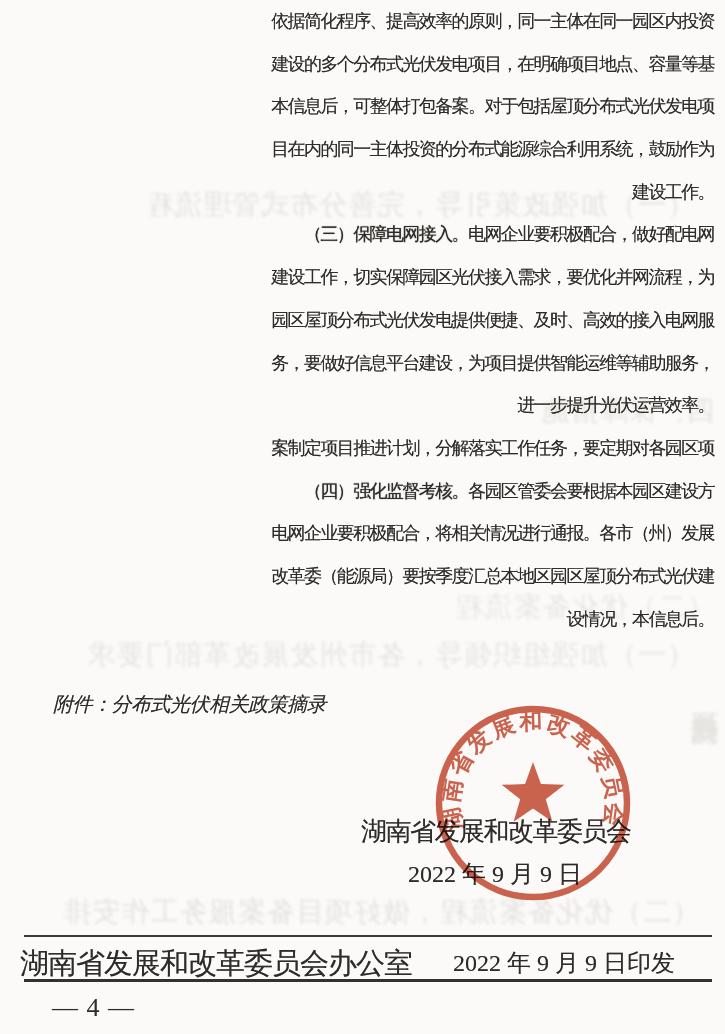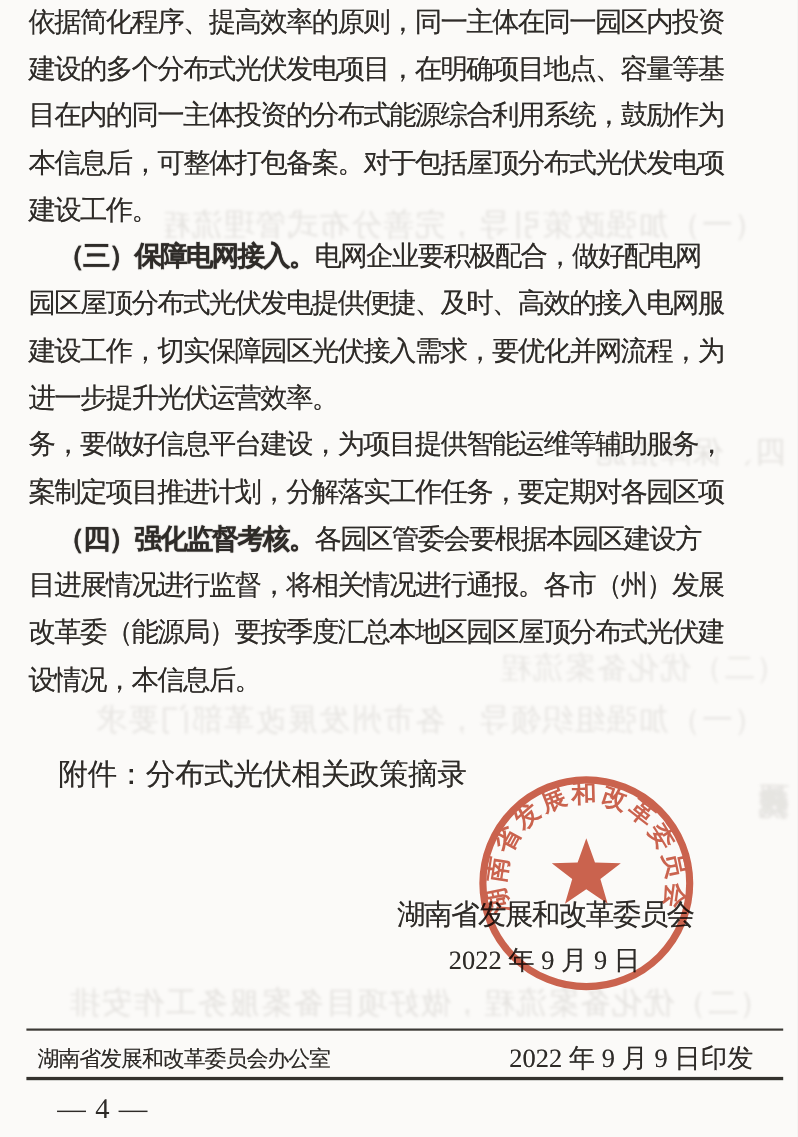--- a/index.html
+++ b/index.html
@@ -9,31 +9,33 @@
     background:#e9e9e7;
   }
   .page{
     position:relative;width:725px;height:1034px;overflow:hidden;
     background:var(--paper,#fbfaf8);
     color:var(--ink,#2e2b28);
   }
   
   .body-text{
     position:absolute;left:26px;top:0;width:688px;
-    font-size:25px;line-height:42.7px;letter-spacing:-1.6px;
+    font-size:18px;line-height:42.7px;letter-spacing:-1.6px;
     text-shadow:0 0 .5px rgba(40,36,30,.55);
+    text-align:right;
   }
   .body-line{white-space:nowrap;height:42.7px;}
   .body-line.indent{padding-left:26px;}
-  .body-line b{font-weight:bold;text-shadow:0 0 1px rgba(30,26,22,.8);}
+  .body-line b{font-weight:normal;text-shadow:0 0 1px rgba(30,26,22,.8);}
   
   .attachment-line{
     position:absolute;left:53px;top:683px;height:43px;line-height:43px;
-    font-size:27px;letter-spacing:-0.5px;white-space:nowrap;
+    font-size:20px;letter-spacing:-0.5px;white-space:nowrap;
     text-shadow:0 0 .5px rgba(40,36,30,.55);
+    font-style:italic;
   }
   
   .signature-block{
     position:absolute;right:96px;top:810px;width:268px;text-align:center;
   }
   .issuer-name{
     font-size:26px;letter-spacing:-1.5px;line-height:43px;white-space:nowrap;
     text-shadow:0 0 .5px rgba(40,36,30,.55);
   }
   .issue-date{
@@ -43,26 +45,26 @@
   
   .seal{
     position:absolute;left:433px;top:703px;width:200px;height:200px;
     mix-blend-mode:multiply;opacity:.88;
     filter:blur(.3px);
   }
   
   .footer-rule-top{position:absolute;left:24px;right:13px;top:935px;height:2px;background:#3c3a36;}
   .footer-rule-bottom{position:absolute;left:24px;right:13px;top:979px;height:3px;background:#34322e;}
   .footer-office{
-    position:absolute;left:34px;top:948px;height:30px;line-height:30px;
-    font-size:20px;letter-spacing:-1px;white-space:nowrap;
+    position:absolute;left:20px;top:948px;height:30px;line-height:30px;
+    font-size:29px;letter-spacing:-1px;white-space:nowrap;
     text-shadow:0 0 .5px rgba(40,36,30,.5);
   }
   .footer-print-date{
-    position:absolute;right:40px;top:948px;height:30px;line-height:30px;
+    position:absolute;right:50px;top:948px;height:30px;line-height:30px;
     font-size:24px;white-space:nowrap;
     text-shadow:0 0 .5px rgba(40,36,30,.5);
   }
   .page-number{
     position:absolute;left:52px;top:993px;height:30px;line-height:30px;
     font-size:26px;letter-spacing:1px;white-space:nowrap;
   }
   
   .bleed{
     position:absolute;color:#96918a;opacity:.22;
@@ -89,31 +91,31 @@
       <div class="bleed bleed-3">（二）优化备案流程</div>
       <div class="bleed bleed-4">（一）加强组织领导，各市州发展改革部门要求</div>
       <div class="bleed bleed-5">（二）优化备案流程，做好项目备案服务工作安排</div>
       <div class="bleed bleed-6">屋顶分布式光伏</div>
     </div>
 
   <div class="body-text">
 
   <div class="body-line">依据简化程序、提高效率的原则，同一主体在同一园区内投资</div>
       <div class="body-line">建设的多个分布式光伏发电项目，在明确项目地点、容量等基</div>
+      <div class="body-line">本信息后，可整体打包备案。对于包括屋顶分布式光伏发电项</div>
       <div class="body-line">目在内的同一主体投资的分布式能源综合利用系统，鼓励作为</div>
-      <div class="body-line">本信息后，可整体打包备案。对于包括屋顶分布式光伏发电项</div>
       <div class="body-line">建设工作。</div>
       <div class="body-line indent"><b>（三）保障电网接入。</b>电网企业要积极配合，做好配电网</div>
+      <div class="body-line">建设工作，切实保障园区光伏接入需求，要优化并网流程，为</div>
       <div class="body-line">园区屋顶分布式光伏发电提供便捷、及时、高效的接入电网服</div>
-      <div class="body-line">建设工作，切实保障园区光伏接入需求，要优化并网流程，为</div>
+      <div class="body-line">务，要做好信息平台建设，为项目提供智能运维等辅助服务，</div>
       <div class="body-line">进一步提升光伏运营效率。</div>
-      <div class="body-line">务，要做好信息平台建设，为项目提供智能运维等辅助服务，</div>
       <div class="body-line">案制定项目推进计划，分解落实工作任务，要定期对各园区项</div>
       <div class="body-line indent"><b>（四）强化监督考核。</b>各园区管委会要根据本园区建设方</div>
-      <div class="body-line">目进展情况进行监督，将相关情况进行通报。各市（州）发展</div>
+      <div class="body-line">电网企业要积极配合，将相关情况进行通报。各市（州）发展</div>
       <div class="body-line">改革委（能源局）要按季度汇总本地区园区屋顶分布式光伏建</div>
       <div class="body-line">设情况，本信息后。</div>
     </div>
 
   <div class="attachment-line">附件：分布式光伏相关政策摘录</div>
 
   <div class="signature-block">
     <div class="issuer-name">湖南省发展和改革委员会</div>
     <div class="issue-date">2022 年 9 月 9 日</div>
   </div>

